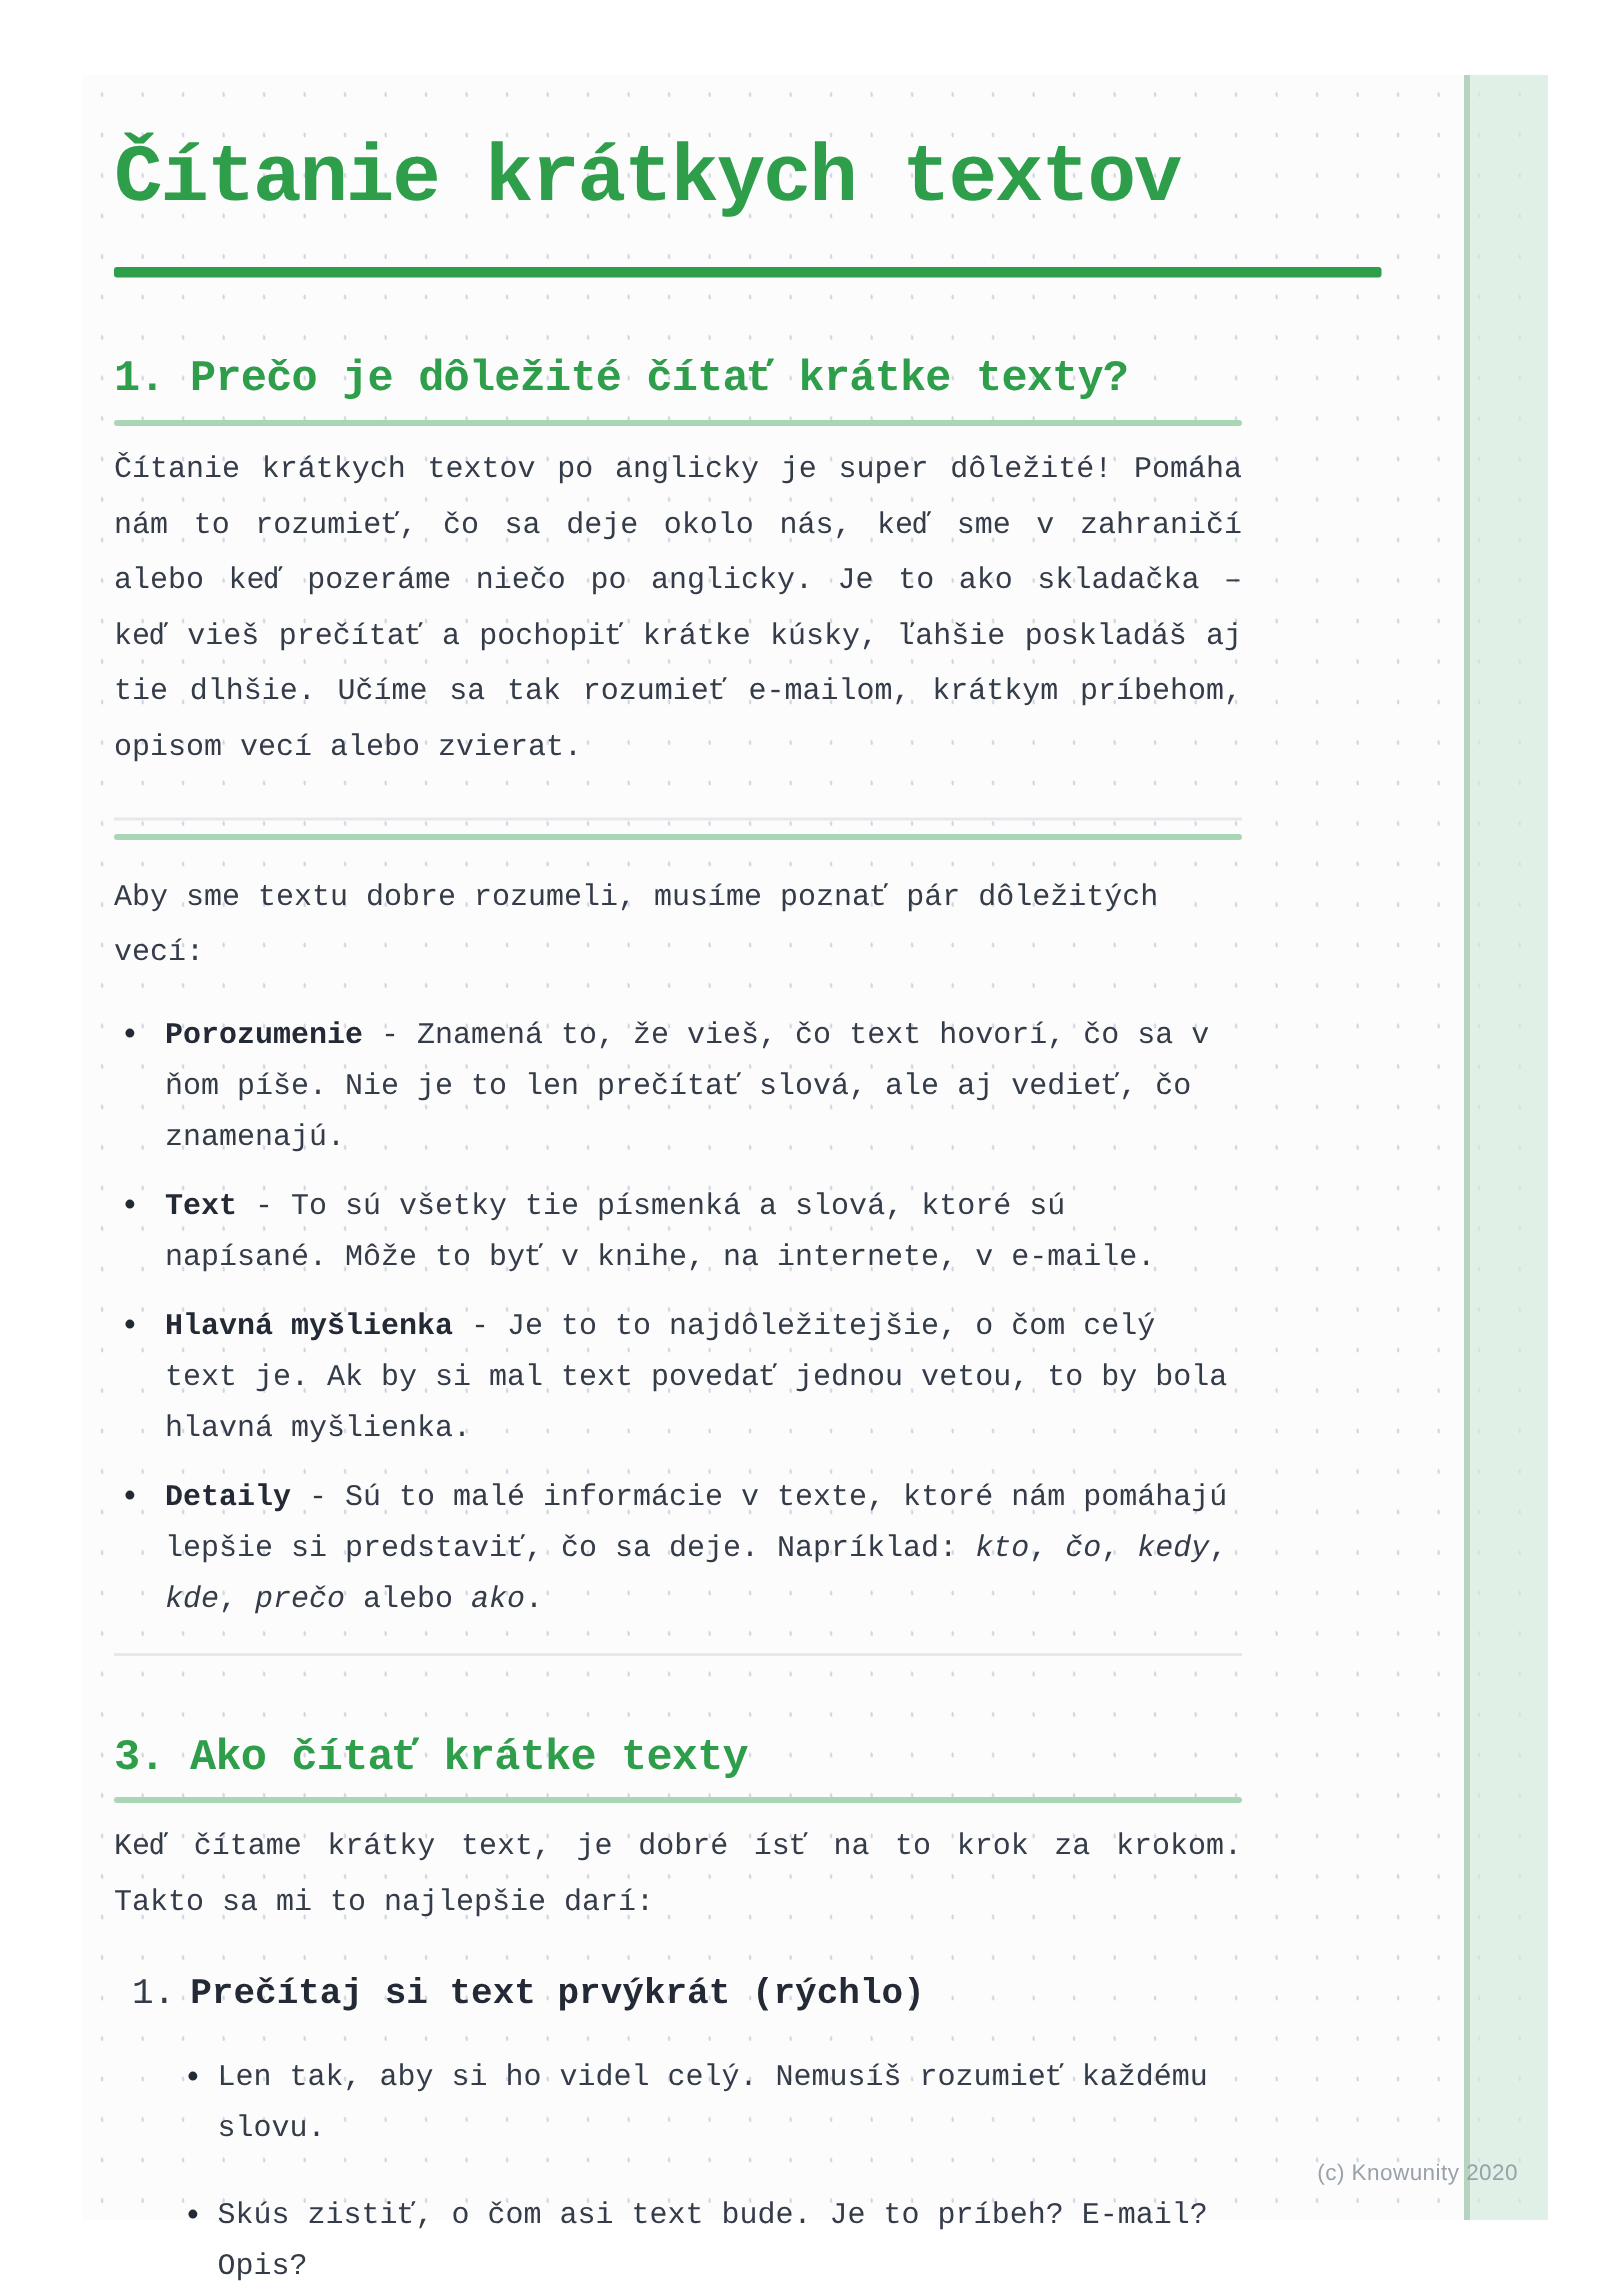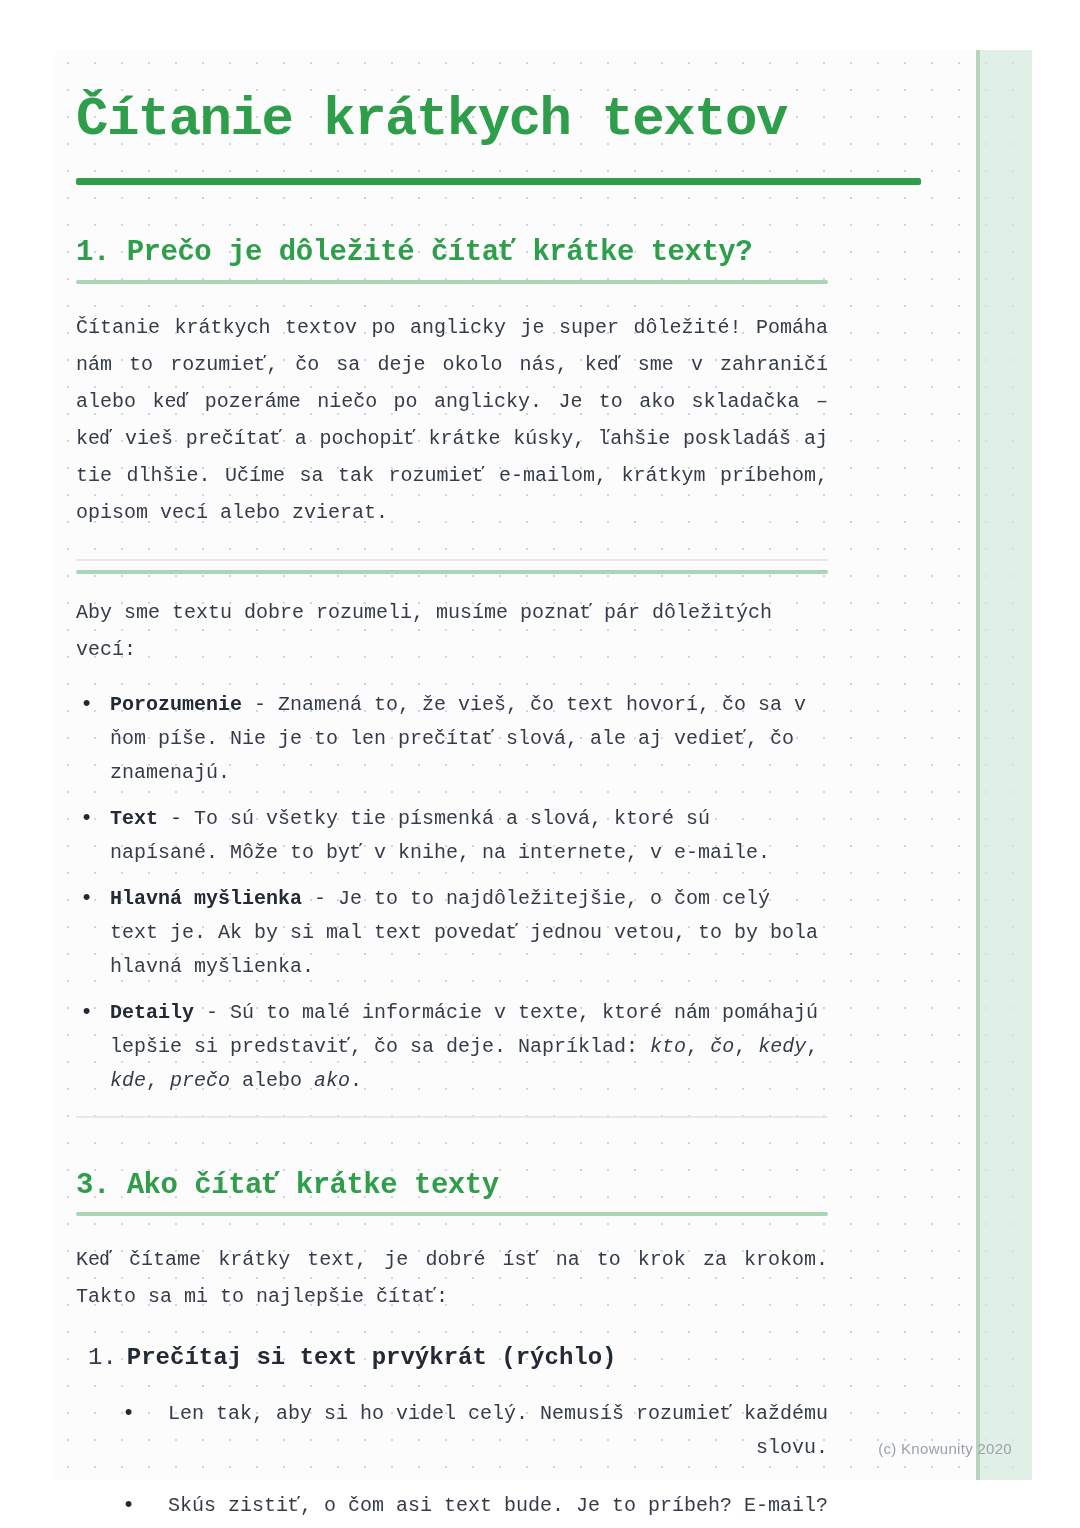--- a/index.html
+++ b/index.html
@@ -45,21 +45,21 @@
     border-radius:2px;
   }
   h2{
     font-size:29px;line-height:1.2;font-weight:700;letter-spacing:-0.5px;
     color:var(--accent-green);margin-top:51px;
   }
   .section-rule{
     margin-top:9px;height:4px;width:100%;background:var(--section-rule-green);
     border-radius:2px;
   }
-  p{font-size:20px;line-height:37px;margin-top:25px;}
+  p{font-size:20px;line-height:37px;margin-top:11px;}
   p.intro{margin-top:20px;}
   p.justify{text-align:justify;}
   .divider{height:2px;width:100%;background:var(--divider-gray);margin-top:28px;}
   .divider.second{margin-top:18px;}
   strong{font-weight:700;color:var(--strong-text);}
   em{font-style:italic;}
   ul.terms{list-style:none;margin-top:20px;}
   ul.terms>li{
     position:relative;padding-left:34px;font-size:20px;line-height:34px;
     margin-bottom:12px;
@@ -68,21 +68,20 @@
     content:"\2022";position:absolute;left:4px;top:0;
     font-size:22px;color:var(--strong-text);
   }
   ol.steps{list-style:none;margin-top:26px;}
   .step-head{font-size:24px;line-height:34px;padding-left:12px;}
   .step-head .num{margin-right:10px;color:var(--body-text);font-weight:400;}
   ul.sub{list-style:none;margin-top:22px;padding-left:46px;}
   ul.sub>li{
     position:relative;padding-left:23px;font-size:20px;line-height:34px;
     margin-bottom:24px;
-    text-align:right;
   }
   ul.sub>li::before{
     content:"\2022";position:absolute;left:0;top:0;
     font-size:22px;color:var(--strong-text);
   }
   .watermark{
     position:absolute;top:1440px;right:68px;z-index:5;
     font-size:15px;letter-spacing:0.3px;color:var(--watermark-gray);
   }
 </style>
@@ -114,21 +113,21 @@
         <li><strong>Hlavná myšlienka</strong><span> - Je to to najdôležitejšie, o čom celý text je. Ak by si mal text povedať jednou vetou, to by bola hlavná myšlienka.</span></li>
         <li><strong>Detaily</strong><span> - Sú to malé informácie v texte, ktoré nám pomáhajú lepšie si predstaviť, čo sa deje. Napríklad: </span><em>kto</em><span>, </span><em>čo</em><span>, </span><em>kedy</em><span>, </span><em>kde</em><span>, </span><em>prečo</em><span> alebo </span><em>ako</em><span>.</span></li>
       </ul>
   </section>
 
   <div class="divider second"></div>
 
   <section>
     <h2>3. Ako čítať krátke texty</h2>
     <div class="section-rule"></div>
-    <p class="justify">Keď čítame krátky text, je dobré ísť na to krok za krokom. Takto sa mi to najlepšie čítať:</p>
+    <p class="justify">Keď čítame krátky text, je dobré ísť na to krok za krokom. Takto sa mi to najlepšie darí:</p>
     <ol class="steps" id="steps-list">
         <li>
           <div class="step-head"><span class="num">1.</span><strong>Prečítaj si text prvýkrát (rýchlo)</strong></div>
           <ul class="sub">
             <li>Len tak, aby si ho videl celý. Nemusíš rozumieť každému slovu.</li>
             <li>Skús zistiť, o čom asi text bude. Je to príbeh? E-mail? Opis?</li>
           </ul>
         </li>
       </ol>
   </section>

